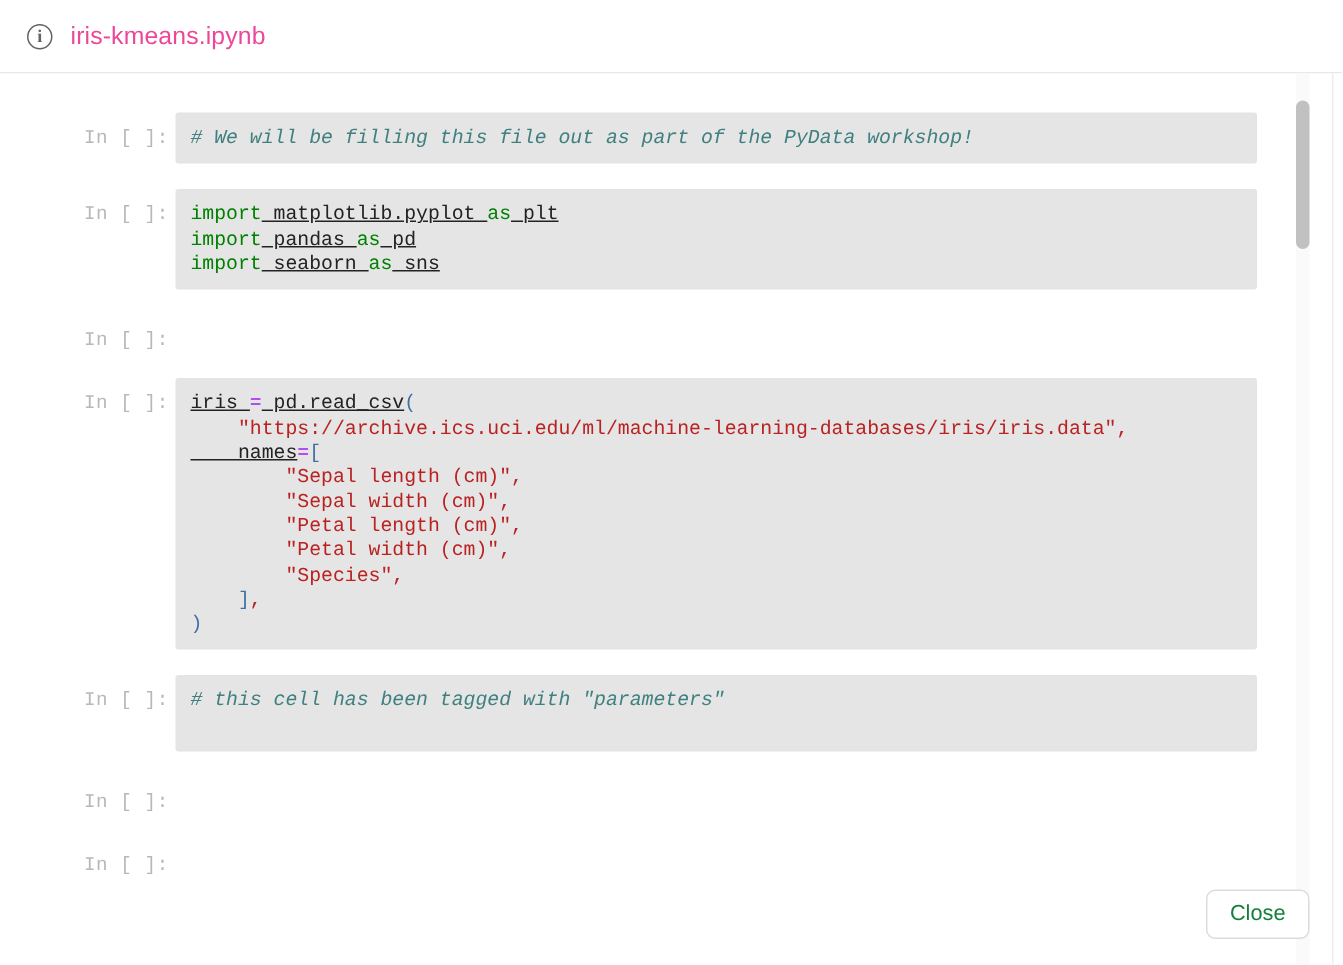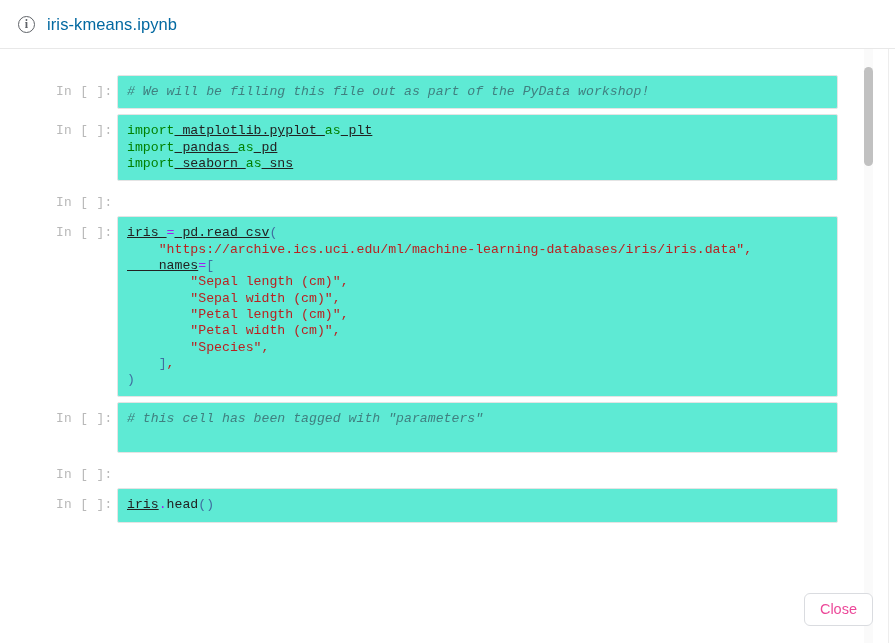--- a/index.html
+++ b/index.html
@@ -28,56 +28,56 @@
     color: #5f6368;
     font-family: "Liberation Serif", serif;
     font-size: 12px;
     line-height: 14px;
     text-align: center;
     font-weight: 600;
     margin-right: 12px;
   }
   .header-title {
     font-size: 16.5px;
-    color: #0369a1;
+    color: #ec4899;
     letter-spacing: 0.1px;
   }
 
   
   .notebook-wrap {
     position: relative;
     height: 594px;
     background: #ffffff;
   }
   .notebook-scroll {
     position: absolute;
     inset: 0;
     overflow: hidden;
     padding-top: 26px;
   }
   .cell-row {
     display: flex;
     align-items: flex-start;
     padding: 0 0 0 56px;
-    margin-bottom: 5px;
+    margin-bottom: 17px;
   }
   .prompt {
     flex: 0 0 61px;
     font-family: "Liberation Mono", monospace;
     font-size: 12.8px;
     color: #b8b8b8;
     line-height: 16.3px;
     padding-top: 9px;
     letter-spacing: 0.4px;
     white-space: pre;
     text-align: left;
   }
   .cell-box {
     flex: 0 0 721px;
-    background: #5eead4;
+    background: #e5e5e5;
     border: 1px solid #e4e4e4;
     border-radius: 2px;
     padding: 8px 0 8px 9px;
     font-family: "Liberation Mono", monospace;
     font-size: 13.2px;
     line-height: 16.3px;
     color: #222222;
     white-space: pre;
     overflow: hidden;
   }
@@ -117,21 +117,21 @@
   
   .close-btn {
     position: absolute;
     right: 22px; bottom: 17px;
     min-width: 61px;
     padding: 7px 15px 8px;
     background: #ffffff;
     border: 1px solid #dadce0;
     border-radius: 6px;
     font-size: 14.5px;
-    color: #ec4899;
+    color: #15803d;
     text-align: center;
     cursor: pointer;
   }
 </style>
 </head>
 <body>
 
 <div class="header">
   <div class="info-icon">i</div>
   <div class="header-title">iris-kmeans.ipynb</div>
@@ -163,21 +163,20 @@
       <div class="prompt">In [ ]:</div>
       <div class="cell-box"><span class="ln"><span class="cmt"># this cell has been tagged with "parameters"</span></span><span class="ln"> </span></div>
     </div>
 
     <div class="cell-row">
       <div class="prompt">In [ ]:</div>
     </div>
 
     <div class="cell-row">
       <div class="prompt">In [ ]:</div>
-      <div class="cell-box"><span class="ln"><span class="nm">iris</span><span class="op">.</span><span class="fn">head</span><span class="brk">()</span></span></div>
     </div>
 
   </div>
 
   <div class="panel-edge"></div>
 
   <div class="scrollbar-track">
     <div class="scrollbar-thumb"></div>
   </div>
 

